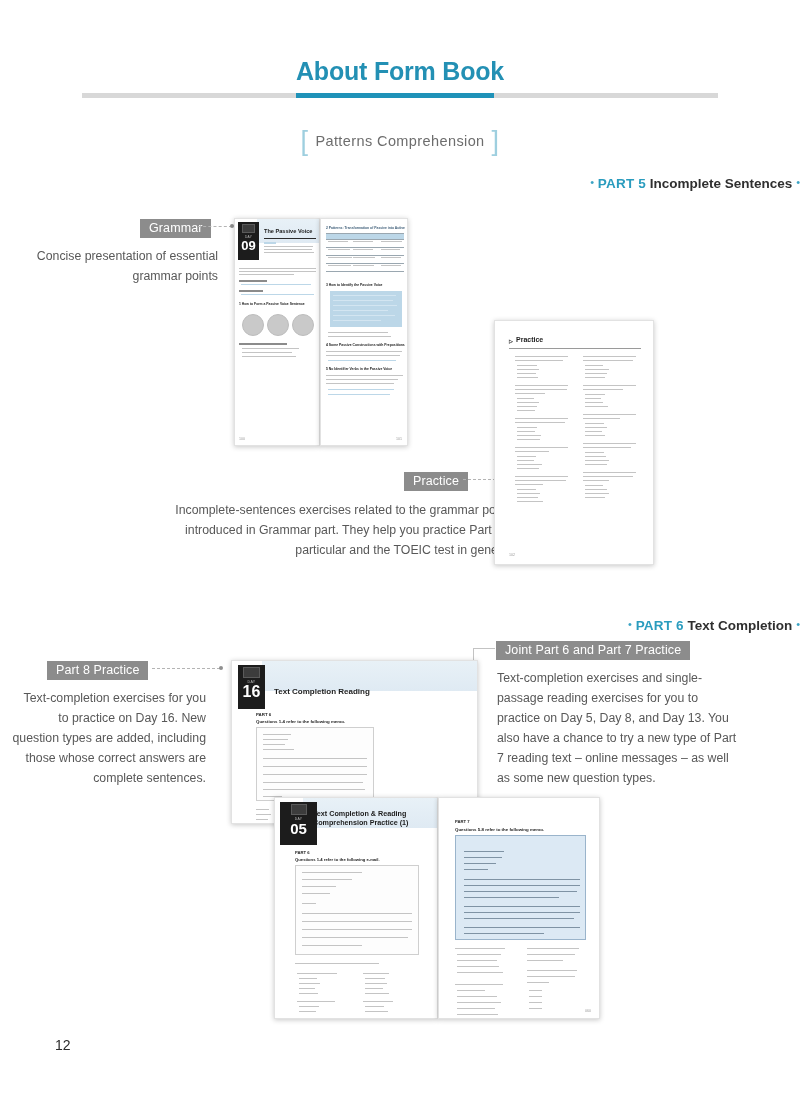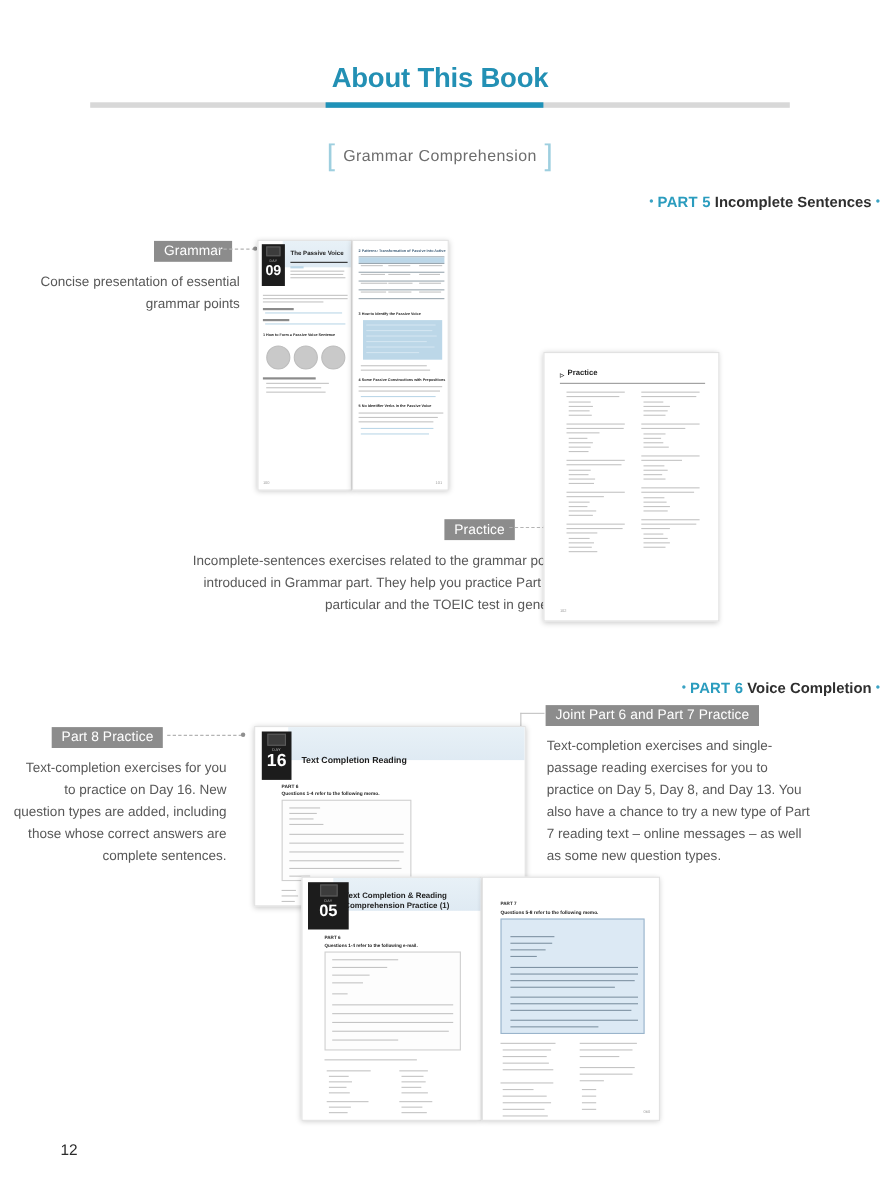--- a/index.html
+++ b/index.html
@@ -188,39 +188,39 @@
   #folio {
     position: absolute;
     left: 55px; top: 1037px;
     font-size: 14px;
     color: #2b2b2b;
   }
 </style>
 </head>
 <body>
 
-<div id="page-title">About This Book</div>
+<div id="page-title">About Form Book</div>
 <div id="title-rule"></div>
 <div id="title-rule-accent"></div>
 
 <div id="section-heading">
-  <span class="brk">[</span><span>Grammar Comprehension</span><span class="brk">]</span>
+  <span class="brk">[</span><span>Patterns Comprehension</span><span class="brk">]</span>
 </div>
 
 <div class="part-heading" id="part5-heading">
   <span class="dot">•</span>
   <span class="pnum">PART 5</span>
   <span class="pttl">Incomplete Sentences</span>
   <span class="dot">•</span>
 </div>
 
 <div class="part-heading" id="part6-heading">
   <span class="dot">•</span>
   <span class="pnum">PART 6</span>
-  <span class="pttl">Voice Completion</span>
+  <span class="pttl">Text Completion</span>
   <span class="dot">•</span>
 </div>
 
 <div class="tag" id="tag-grammar">Grammar</div>
 <div class="tag-desc" id="desc-grammar">Concise presentation of essential grammar points</div>
 <div class="leader-h" style="top:226px;left:198px;width:34px;"></div>
 <div class="leader-dot" style="top:224px;left:230px;"></div>
 
 <div class="tag" id="tag-practice">Practice</div>
 <div class="tag-desc" id="desc-practice">Incomplete-sentences exercises related to the grammar points introduced in Grammar part. They help you practice Part 5 in particular and the TOEIC test in general.</div>

